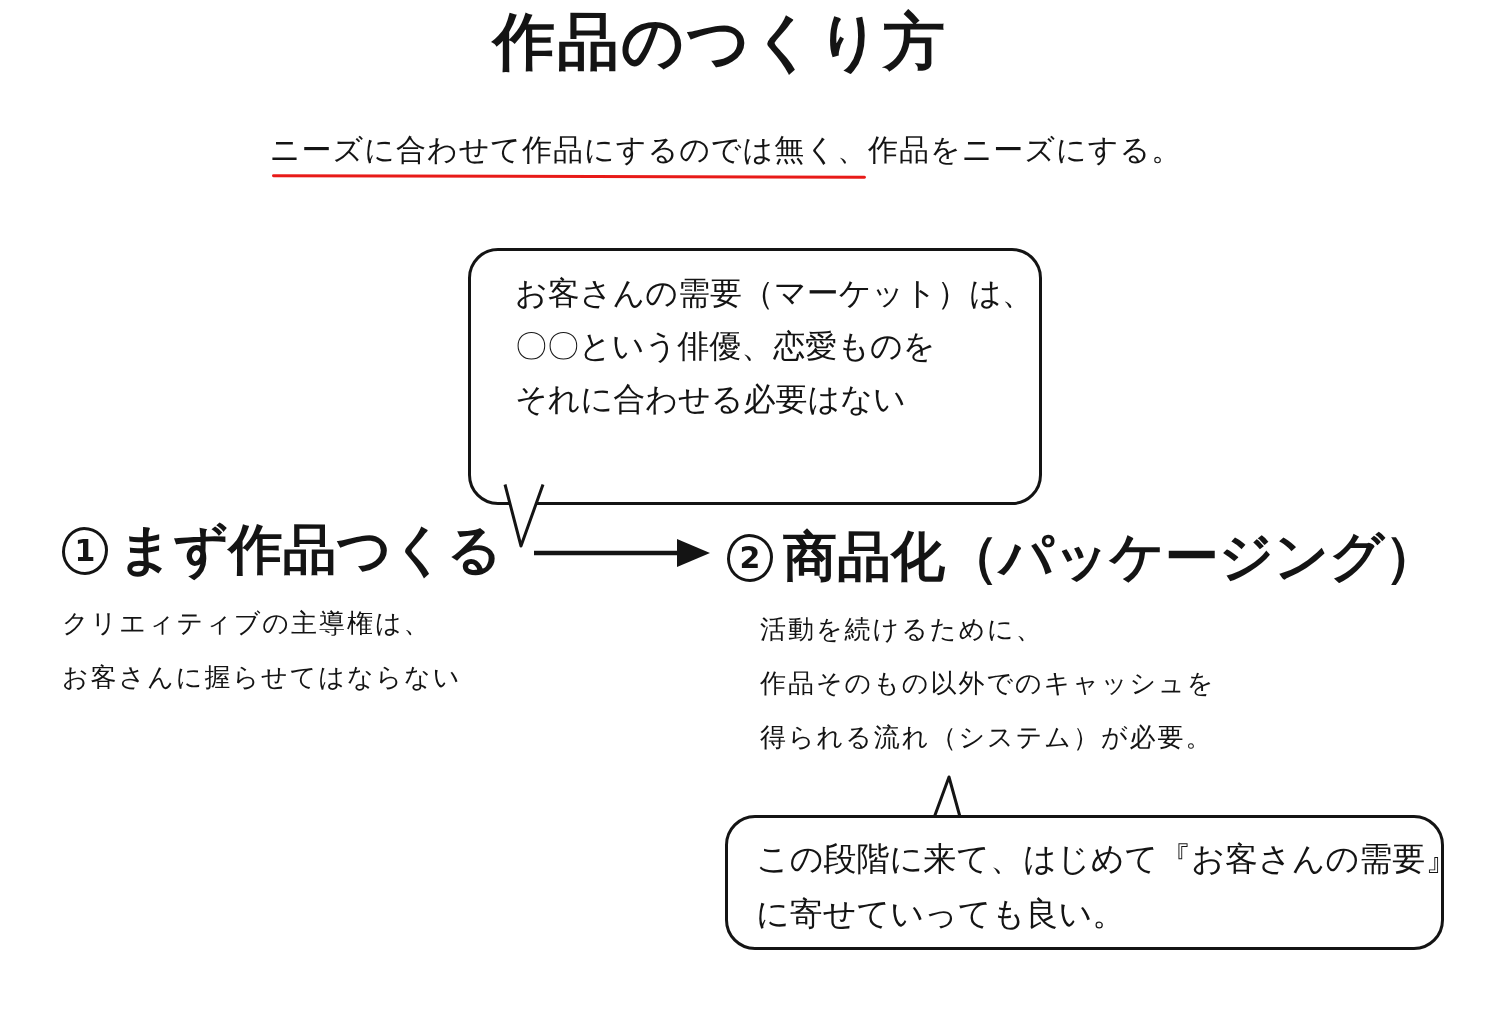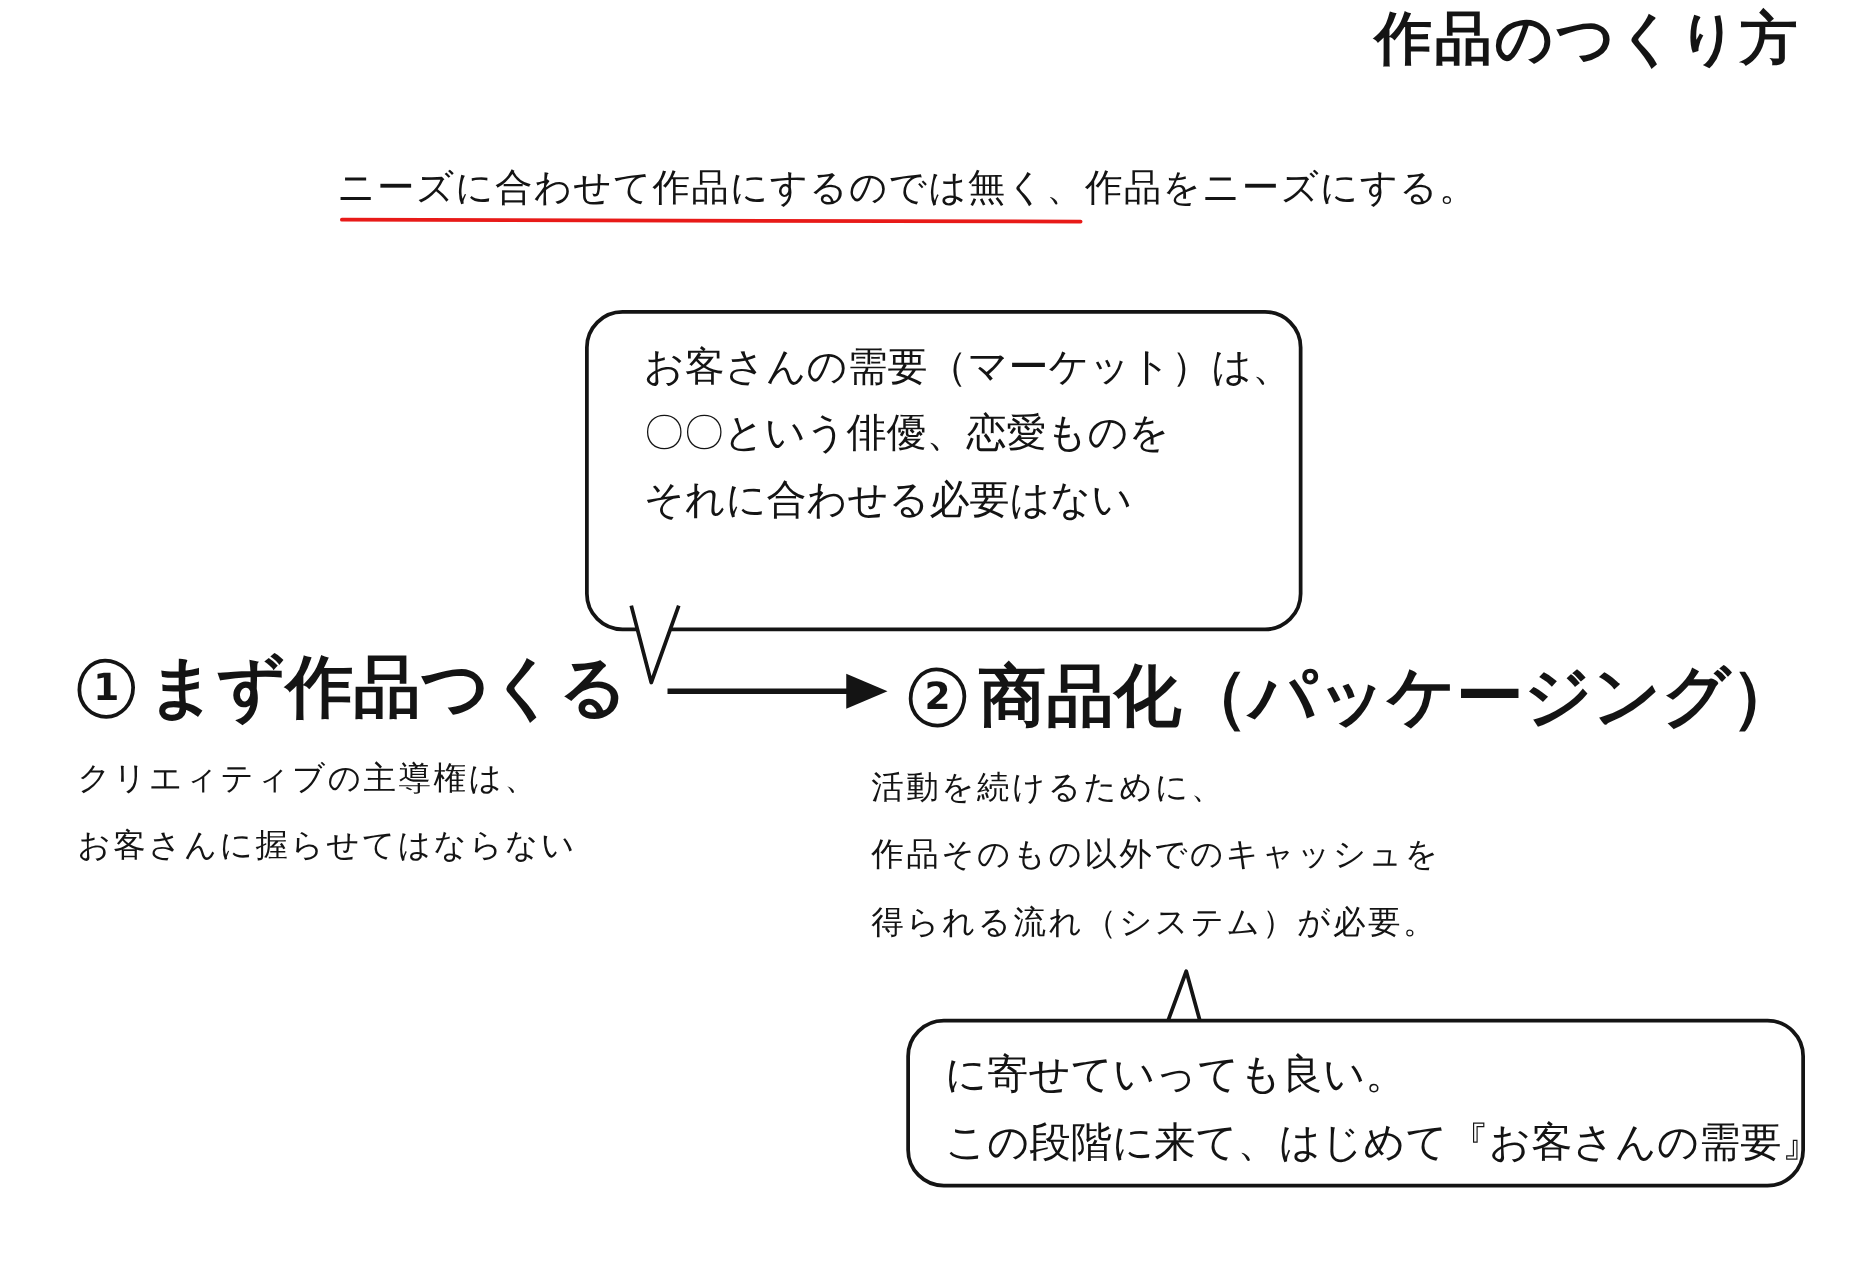--- a/index.html
+++ b/index.html
@@ -16,22 +16,22 @@
     background: var(--bg);
     font-family: "DejaVu Sans", sans-serif;
     color: var(--ink);
     overflow: hidden;
   }
   .abs { position: absolute; }
 
   
   .title {
     left: 0; top: 52; width: 1440px;
-    text-align: right;
-    font-size: 46px;
+    text-align: center;
+    font-size: 62px;
     font-weight: 700;
     letter-spacing: 2px;
     white-space: nowrap;
   }
   .subtitle {
     left: 0; top: 130px; width: 1396px;
     text-align: center;
     font-size: 30px;
     font-weight: 500;
     letter-spacing: 1px;
@@ -107,21 +107,21 @@
 
   
   .step-body .line {
     font-size: 26px;
     font-weight: 500;
     line-height: 54px;
     letter-spacing: 2px;
     white-space: nowrap;
   }
   .step1-body { left: 62px; top: 596px; }
-  .step2-body { left: 697px; top: 603px; font-family: Liberation Serif, serif; }
+  .step2-body { left: 760px; top: 603px; font-family: Liberation Serif, serif; }
 
   .arrow-svg { left: 528px; top: 534px; }
 </style>
 </head>
 <body>
 
 <div class="canvas">
 
   <div class="abs title">作品のつくり方</div>
 
@@ -163,17 +163,17 @@
     <div class="line">活動を続けるために、</div>
     <div class="line">作品そのもの以外でのキャッシュを</div>
     <div class="line">得られる流れ（システム）が必要。</div>
   </div>
 
   <svg class="tail" style="left:927px; top:774px;" width="44" height="48" viewBox="0 0 44 48">
     <path d="M 6 46.5 L 22 3 L 34 46.5" fill="#ffffff" stroke="#141414" stroke-width="3" stroke-linejoin="round"></path>
   </svg>
 
   <div class="abs bubble bubble-bottom">
+    <div class="line">この段階に来て、はじめて『お客さんの需要』</div>
     <div class="line">に寄せていっても良い。</div>
-    <div class="line">この段階に来て、はじめて『お客さんの需要』</div>
   </div>
 
 </div>
 
 </body></html>

